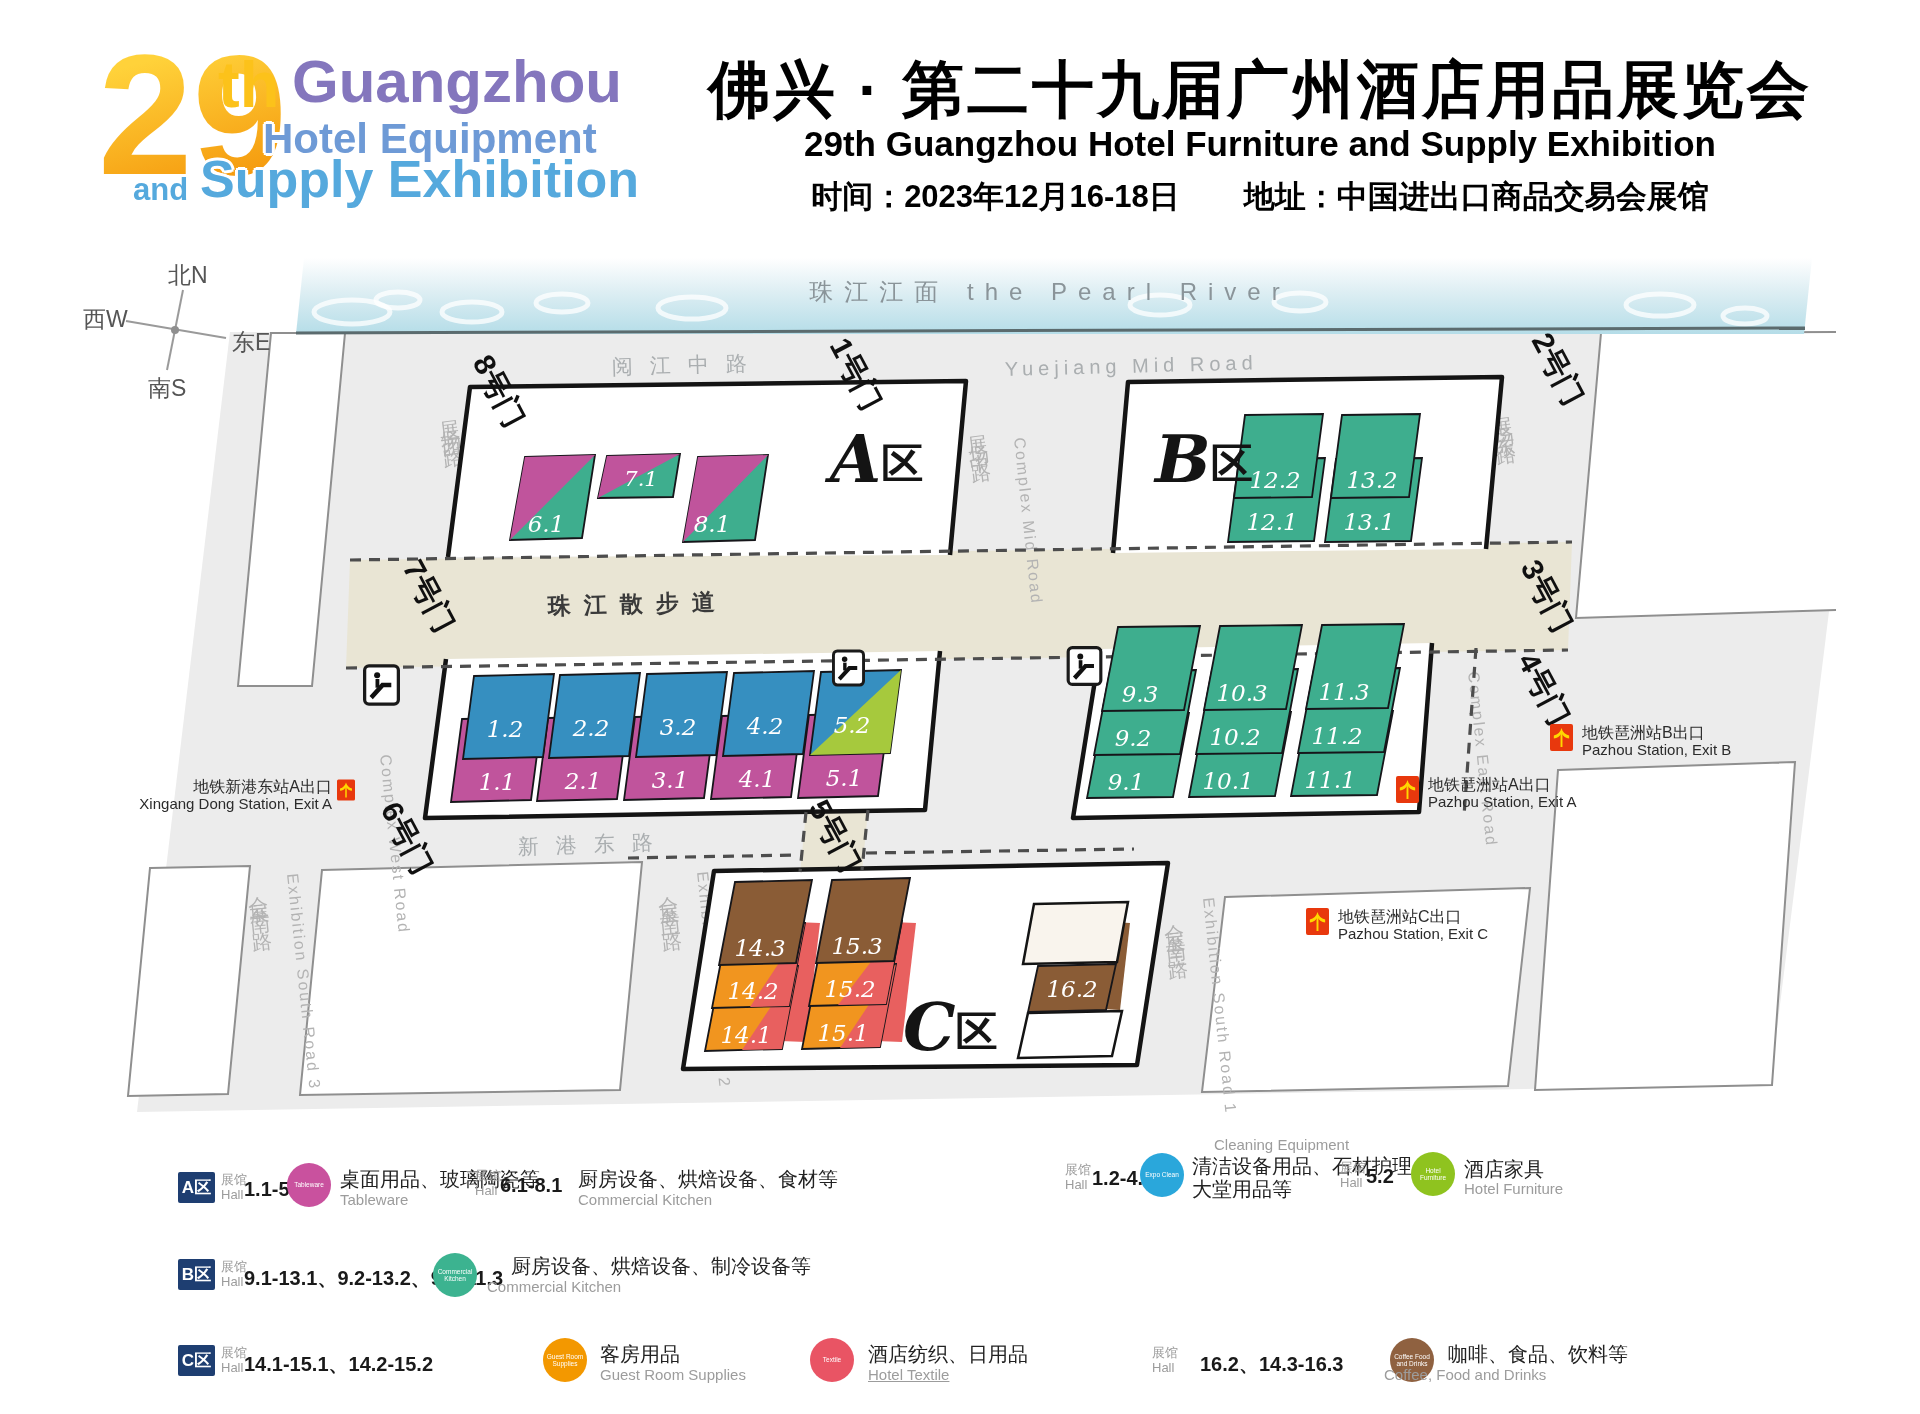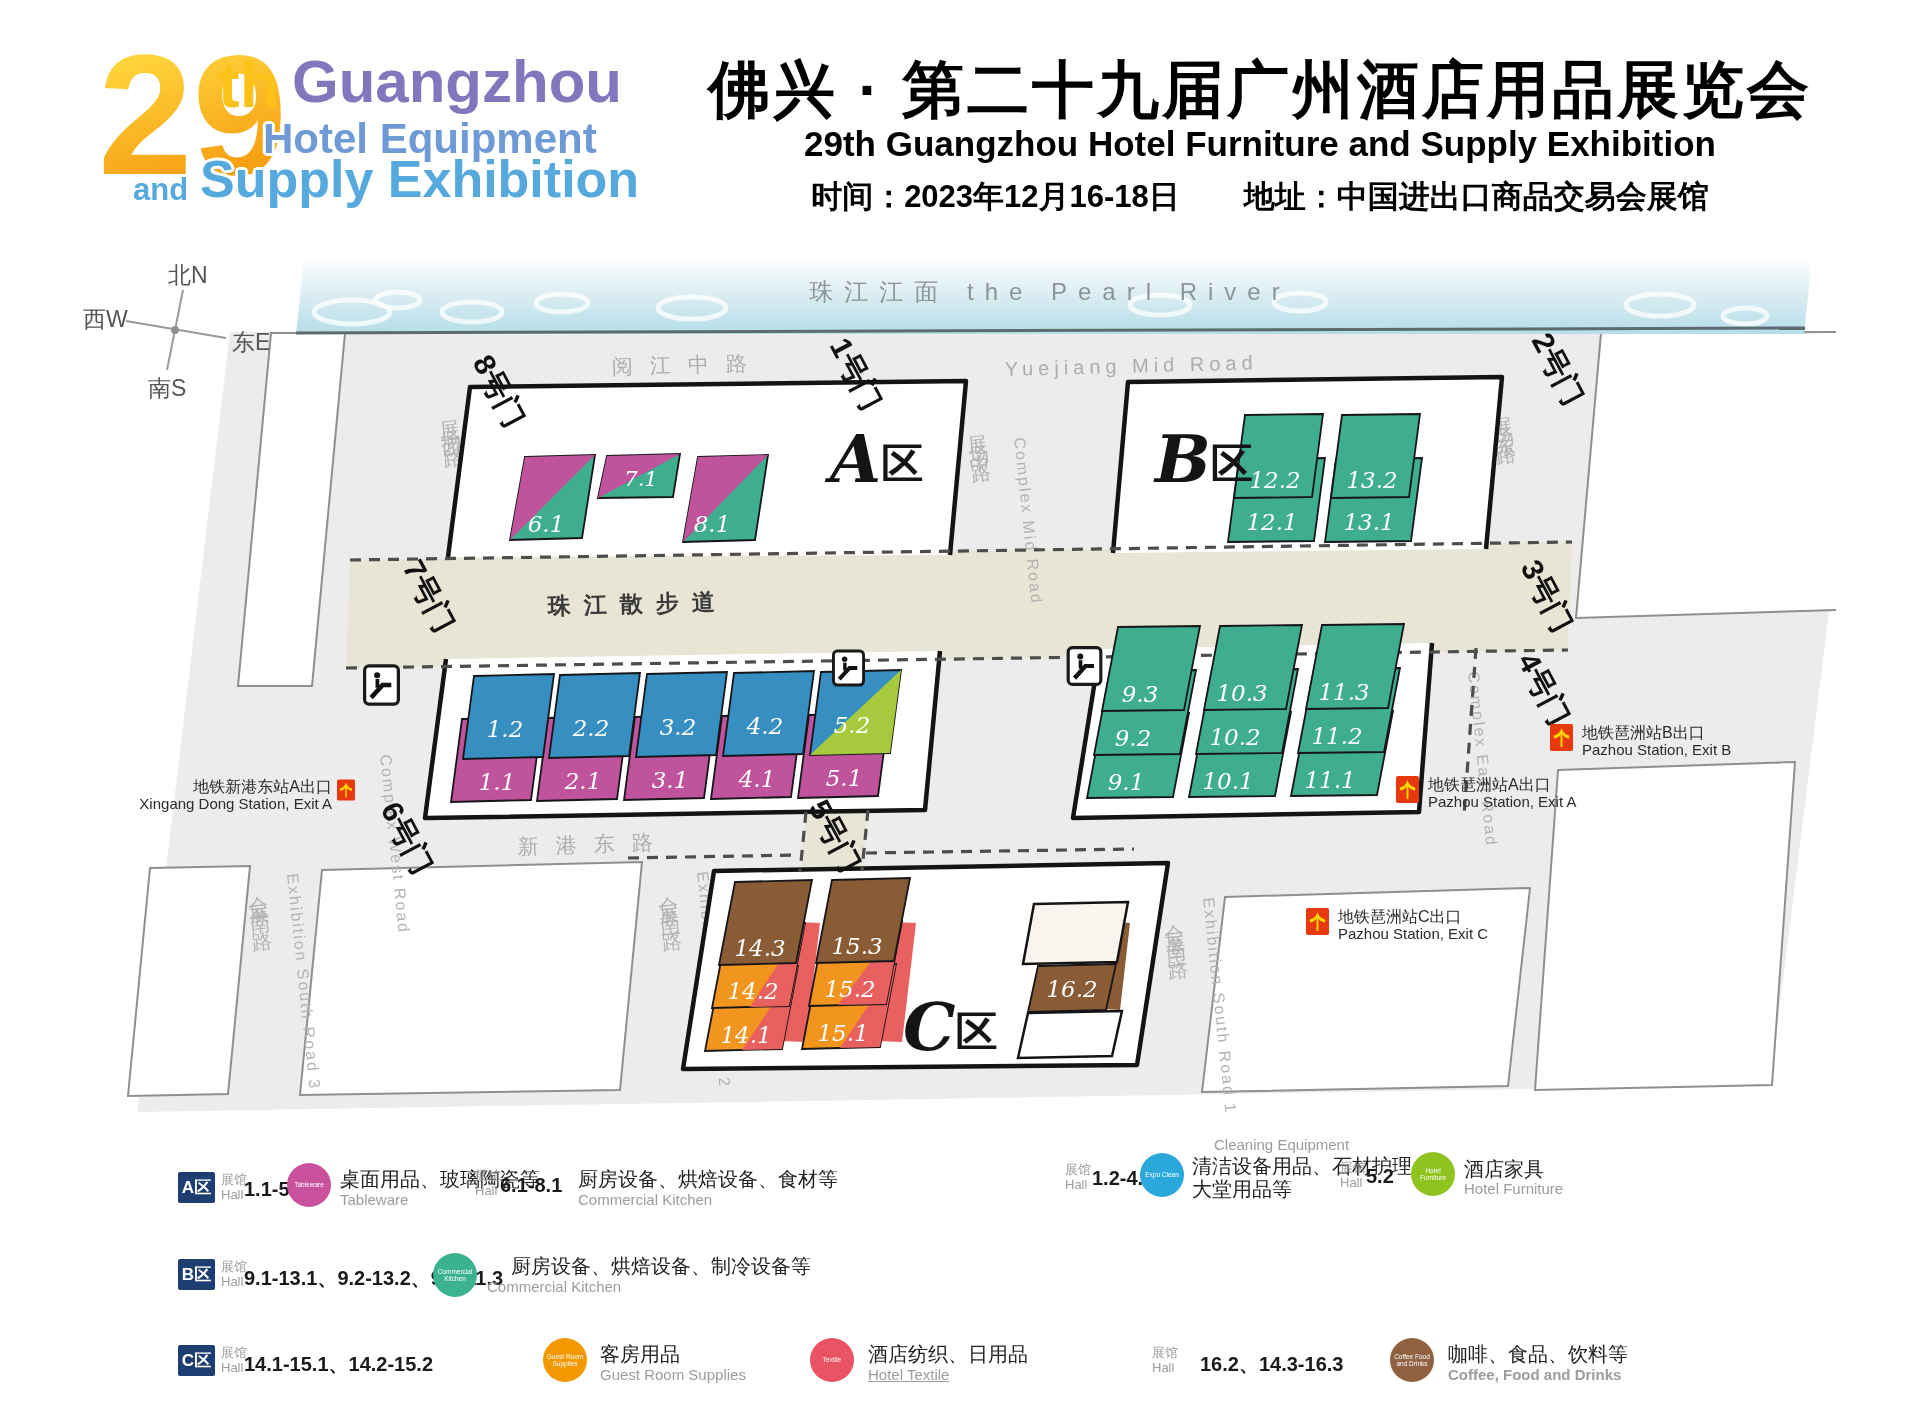--- a/index.html
+++ b/index.html
@@ -381,16 +381,16 @@
     <div class="len" style="left:868px;top:1366px;text-decoration:underline;">Hotel Textile</div>
     <div class="hallword" style="left:1152px;top:1345px;">
         <div>展馆</div>
         <div>Hall</div>
       </div>
     <div class="lhalls" style="left:1200px;top:1351px;">16.2、14.3-16.3</div>
     <div class="lcircle" style="left:1390px;top:1338px;background:#8f6140;">
         <span>Coffee Food and Drinks</span>
       </div>
     <div class="lcn" style="left:1448px;top:1341px;">咖啡、食品、饮料等</div>
-    <div class="len" style="left:1448px;top:1366px;font-weight:bold;">Coffee, Food and Drinks</div>
+    <div class="len" style="left:1384px;top:1366px;">Coffee, Food and Drinks</div>
   </div>
 
 </div>
 
 </body></html>

